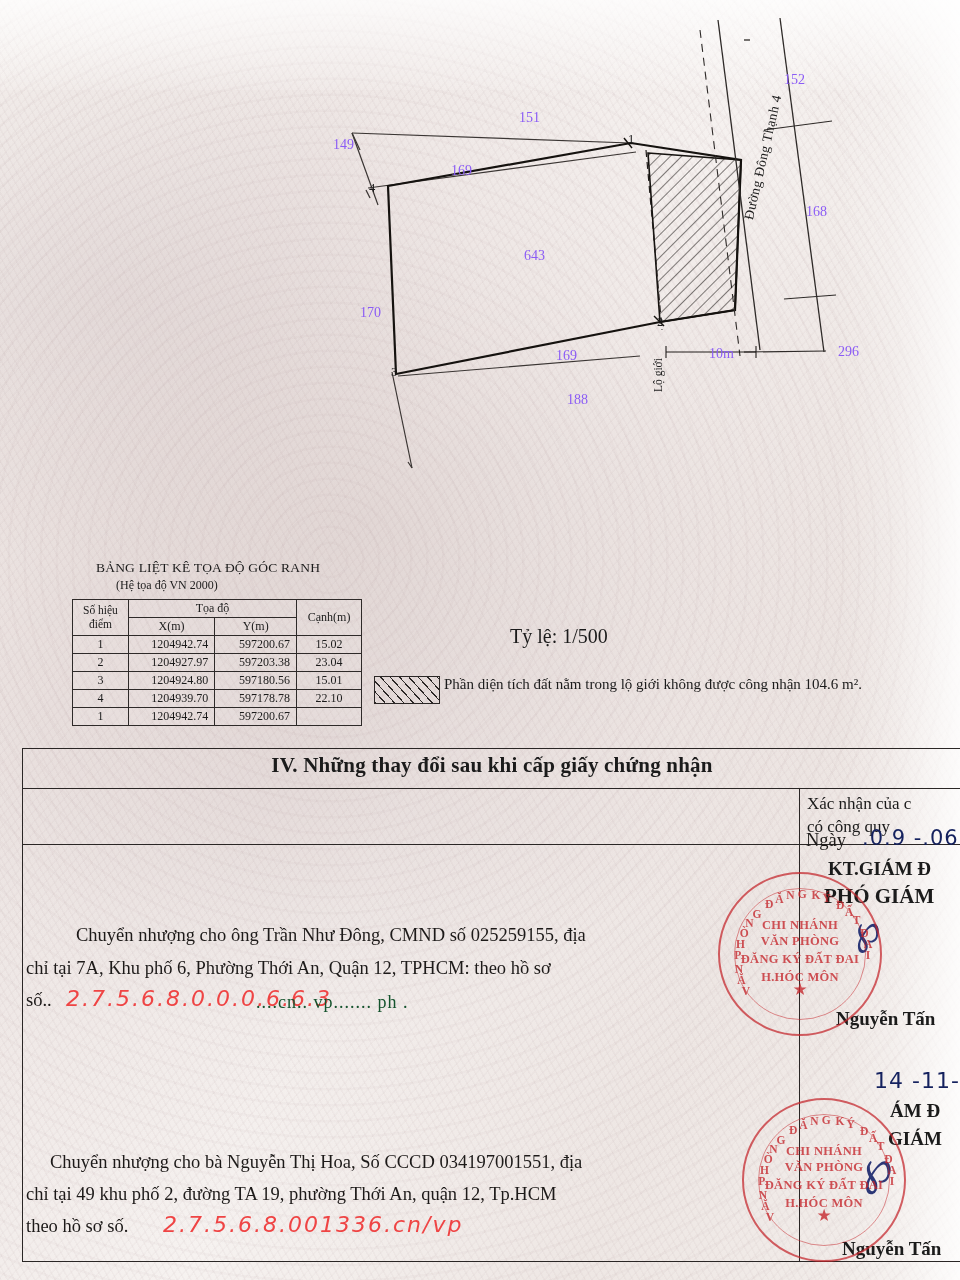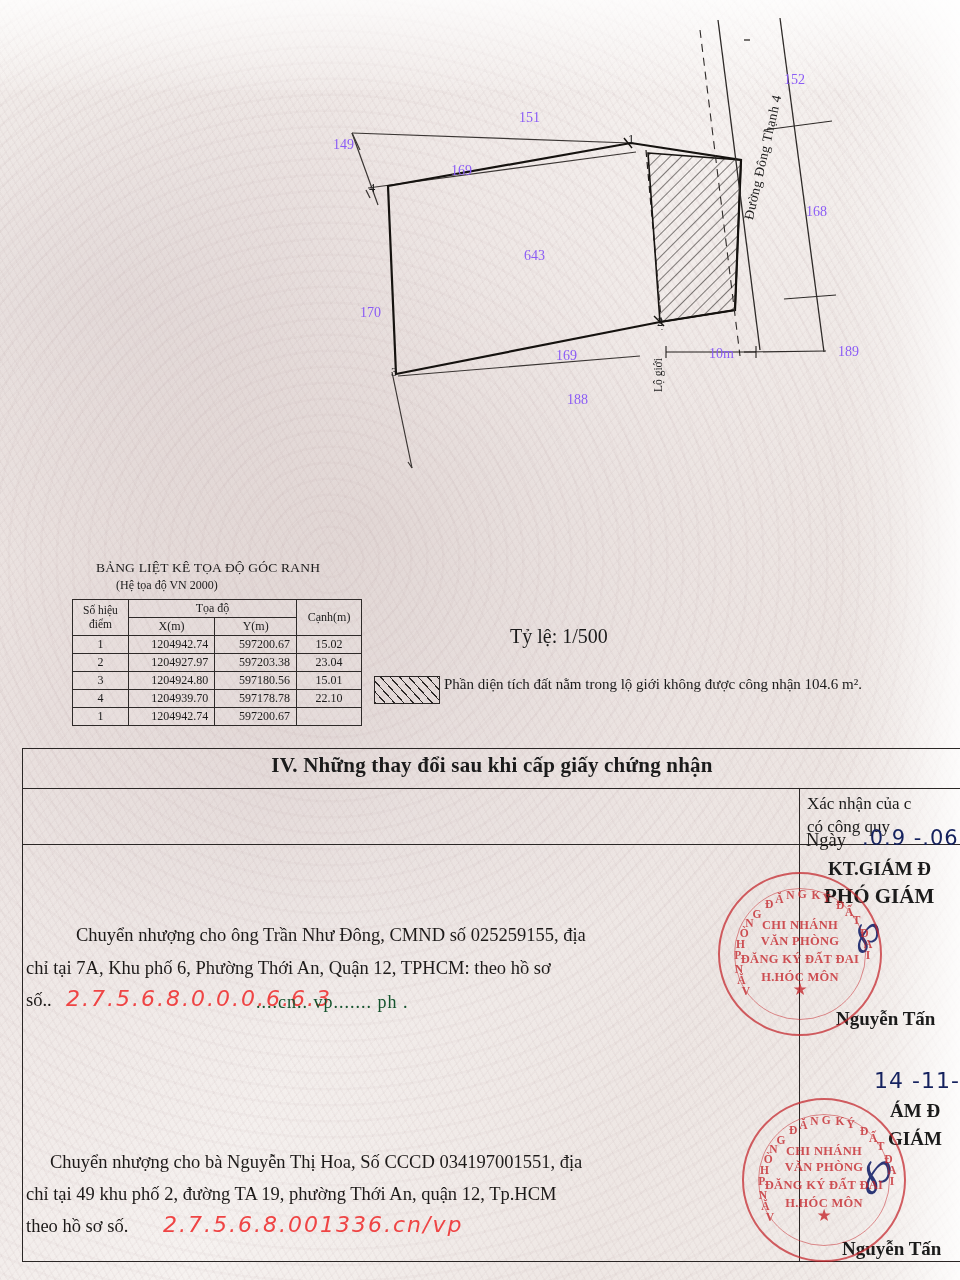--- a/index.html
+++ b/index.html
@@ -347,21 +347,21 @@
   </svg>
 
   <span class="t lbl" style="left:333px; top:137px;">149</span>
   <span class="t lbl" style="left:519px; top:110px;">151</span>
   <span class="t lbl" style="left:784px; top:72px;">152</span>
   <span class="t lbl" style="left:806px; top:188px;margin-top:16px;">168</span>
   <span class="t lbl" style="left:451px; top:163px;">169</span>
   <span class="t lbl" style="left:556px; top:348px;">169</span>
   <span class="t lbl" style="left:360px; top:305px;">170</span>
   <span class="t lbl" style="left:567px; top:392px;">188</span>
-  <span class="t lbl" style="left:838px; top:344px;">189</span>
+  <span class="t lbl" style="left:838px; top:344px;">296</span>
   <span class="t lbl" style="left:524px; top:248px;">643</span>
 
   <span class="t lbl-sm" style="left:628px; top:133px;">1</span>
   <span class="t lbl-sm" style="left:657px; top:316px;">2</span>
   <span class="t lbl-sm" style="left:391px; top:366px;">3</span>
   <span class="t lbl-sm" style="left:369px; top:182px;">4</span>
 
   <span class="t lbl" style="left:709px; top:346px;">10m</span>
 
   <span class="t lbl-sm rot-v" style="left:652px; top:392px; font-size:11.5px;">Lộ giới</span>

